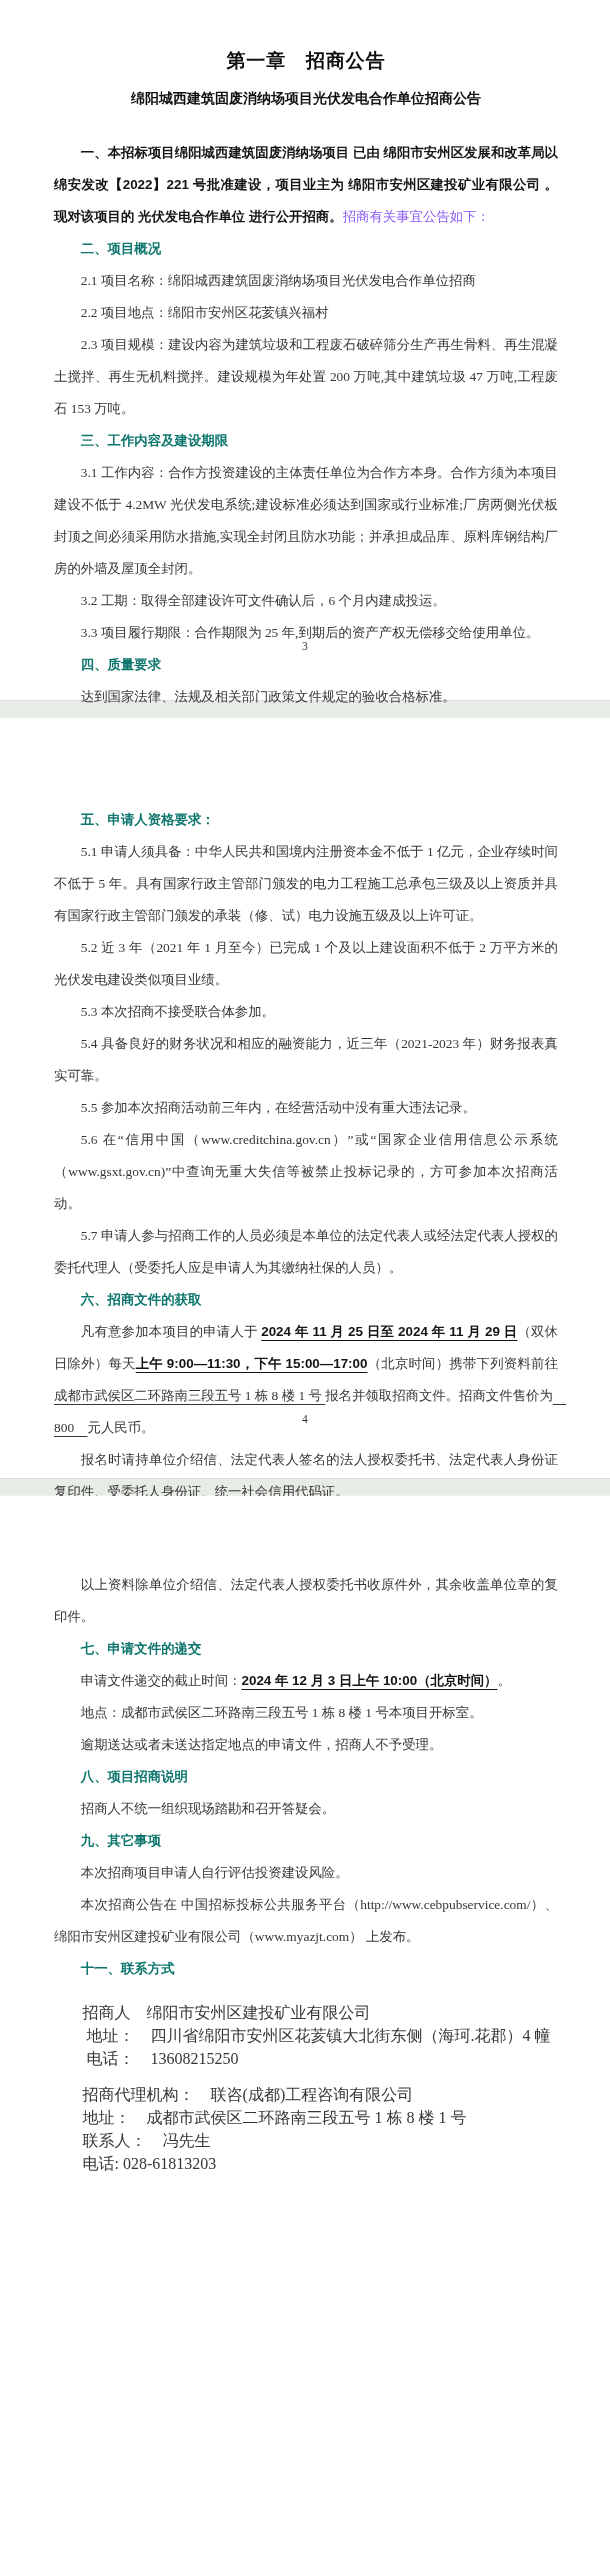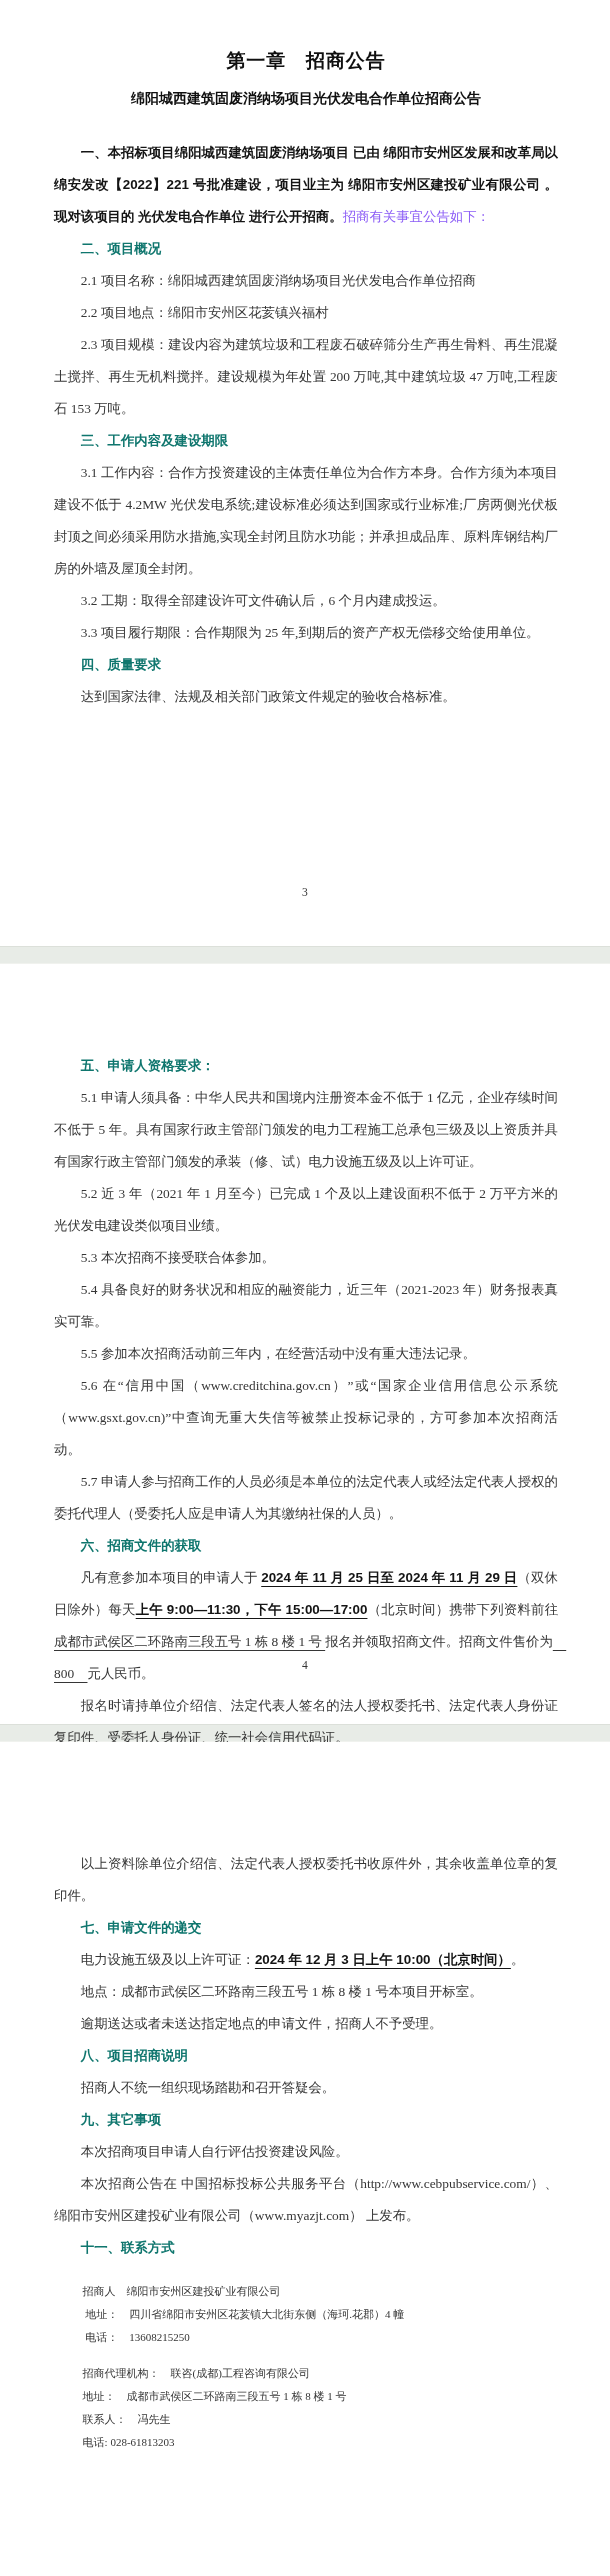--- a/index.html
+++ b/index.html
@@ -1,23 +1,23 @@
 <!DOCTYPE html>
 <html style="font-size:14.3px"><head>
 <meta charset="utf-8">
 <style>
   html, body { margin:0; padding:0; background:#ffffff; }
   .doc { width:610px; font-family:"Liberation Serif", serif; }
   .page {
     position:relative; background:#ffffff; box-sizing:border-box;
     padding-left:54px; padding-right:52px; color:#363636;
   }
-  .page1 { height:946px; padding-top:47px; }
+  .page1 { height:700px; padding-top:47px; }
   .page2 { height:760px; padding-top:86px; }
-  .page3 { height:802px; padding-top:106px; }
+  .page3 { height:802px; padding-top:73px; }
   .page-gap {
     height:18px; box-sizing:border-box;
     background:#e8ece7; border-top:0.9px solid #dce0da; border-bottom:0.9px solid #f0f2ee;
   }
   .h1 {
     margin:0 0 12.5px 0; text-align:center;
     font-family:"Liberation Sans", sans-serif; font-weight:700;
     font-size:19px; line-height:27px; color:#101010; letter-spacing:0.9px;
   }
   .h2 {
@@ -35,21 +35,21 @@
   .b { font-weight:700; font-family:"Liberation Sans", sans-serif; color:#141414; }
   .u { text-decoration:underline; text-underline-offset:3.6px; }
   .muted { color:#8b5cf6; }
   .pagenum {
     position:absolute; left:0; right:0; bottom:47px;
     text-align:center; font-size:11.6px; color:#333333;
   }
   .page2 .pagenum { bottom:52px; }
   .contact { margin-top:16px; margin-left:2em; }
   .contact p {
-    margin:0; font-size:11px; line-height:23px;
+    margin:0; font-size:16px; line-height:23px;
     white-space:pre-wrap; text-indent:0; color:#363636;
   }
   .contact-gap { height:12.5px; }
 </style>
 </head>
 <body>
 
 <div class="doc">
 
   <section class="page page1">
@@ -92,21 +92,21 @@
 
     <div class="pagenum">4</div>
   </section>
 
   <div class="page-gap"></div>
 
   <section class="page page3">
     <p class="para">以上资料除单位介绍信、法定代表人授权委托书收原件外，其余收盖单位章的复印件。</p>
 
     <p class="para hd">七、申请文件的递交</p>
-    <p class="para"><span>电力设施五级及以上许可证：</span><span class="b u">2024 年 12 月 3 日上午 10:00（北京时间）</span><span>。</span></p>
+    <p class="para"><span>申请文件递交的截止时间：</span><span class="b u">2024 年 12 月 3 日上午 10:00（北京时间）</span><span>。</span></p>
     <p class="para">地点：成都市武侯区二环路南三段五号 1 栋 8 楼 1 号本项目开标室。</p>
     <p class="para">逾期送达或者未送达指定地点的申请文件，招商人不予受理。</p>
 
     <p class="para hd">八、项目招商说明</p>
     <p class="para">招商人不统一组织现场踏勘和召开答疑会。</p>
 
     <p class="para hd">九、其它事项</p>
     <p class="para">本次招商项目申请人自行评估投资建设风险。</p>
 
     <p class="para">本次招商公告在 中国招标投标公共服务平台（http://www.cebpubservice.com/）、绵阳市安州区建投矿业有限公司（www.myazjt.com） 上发布。</p>

